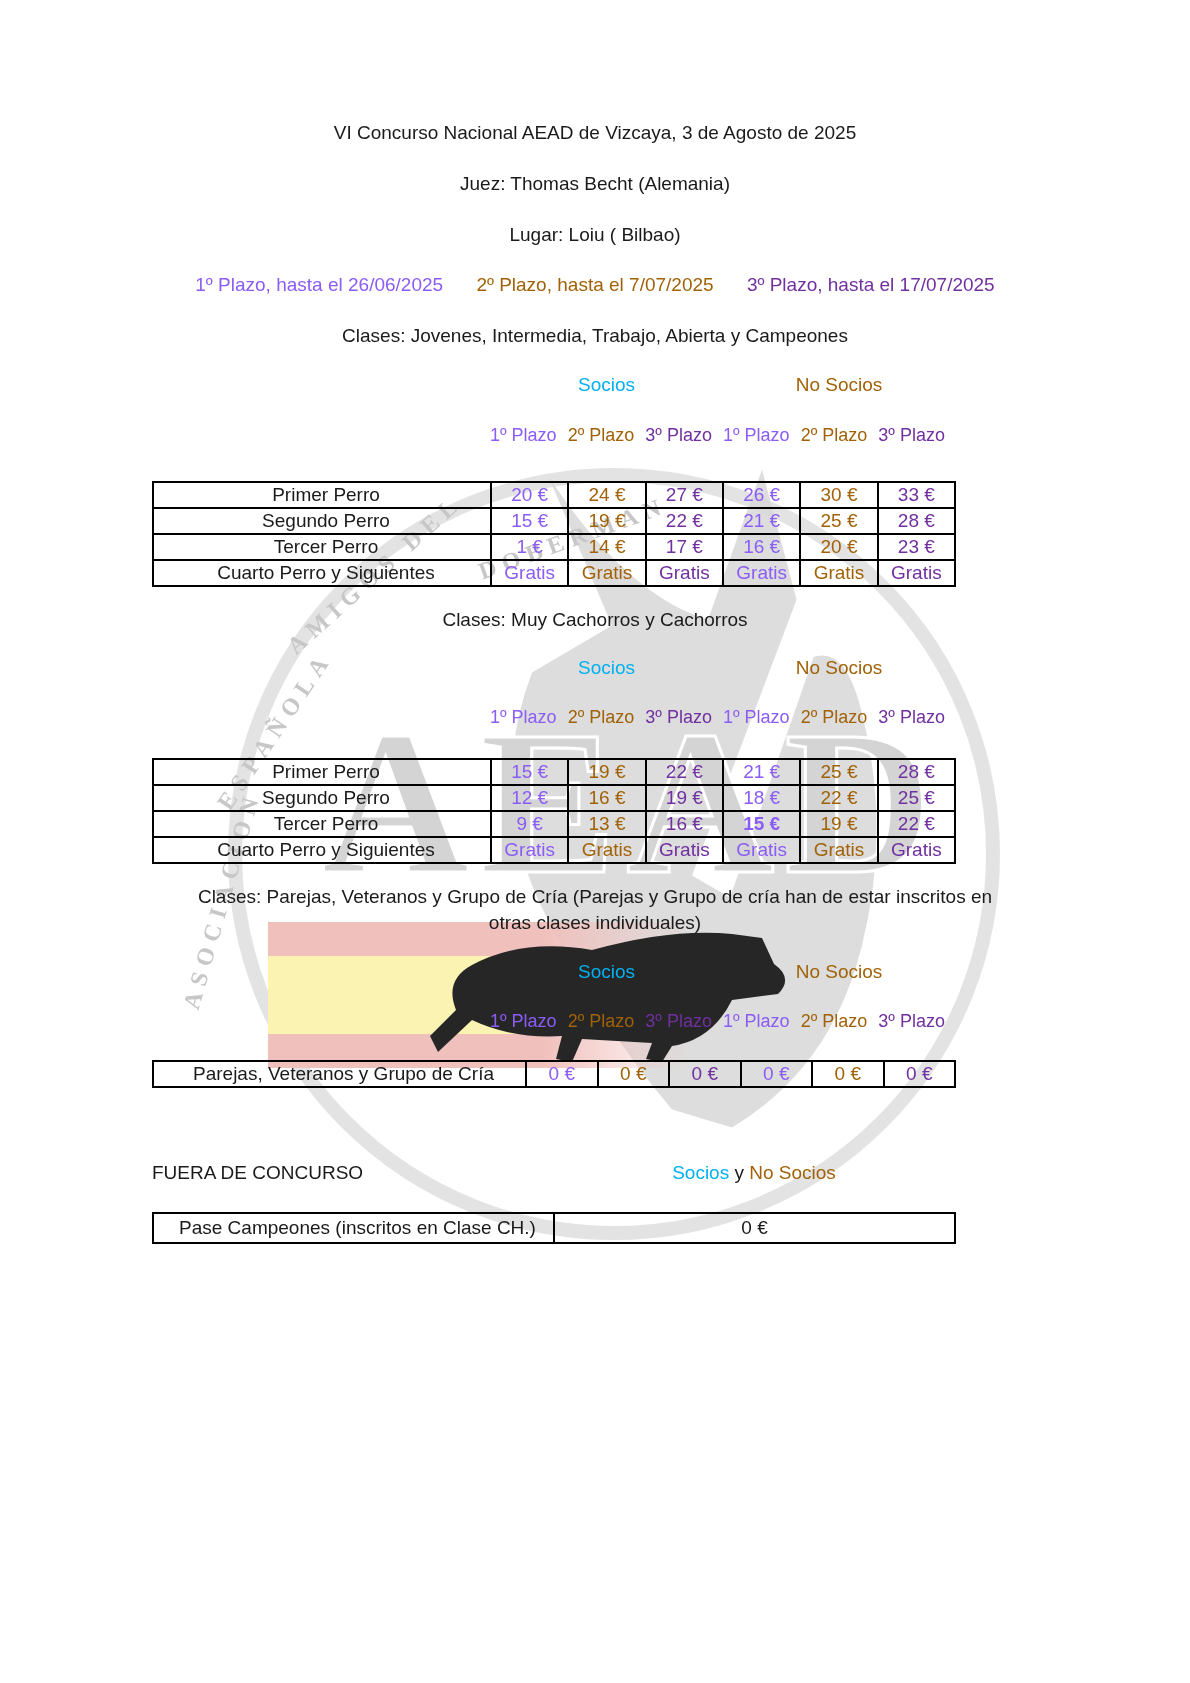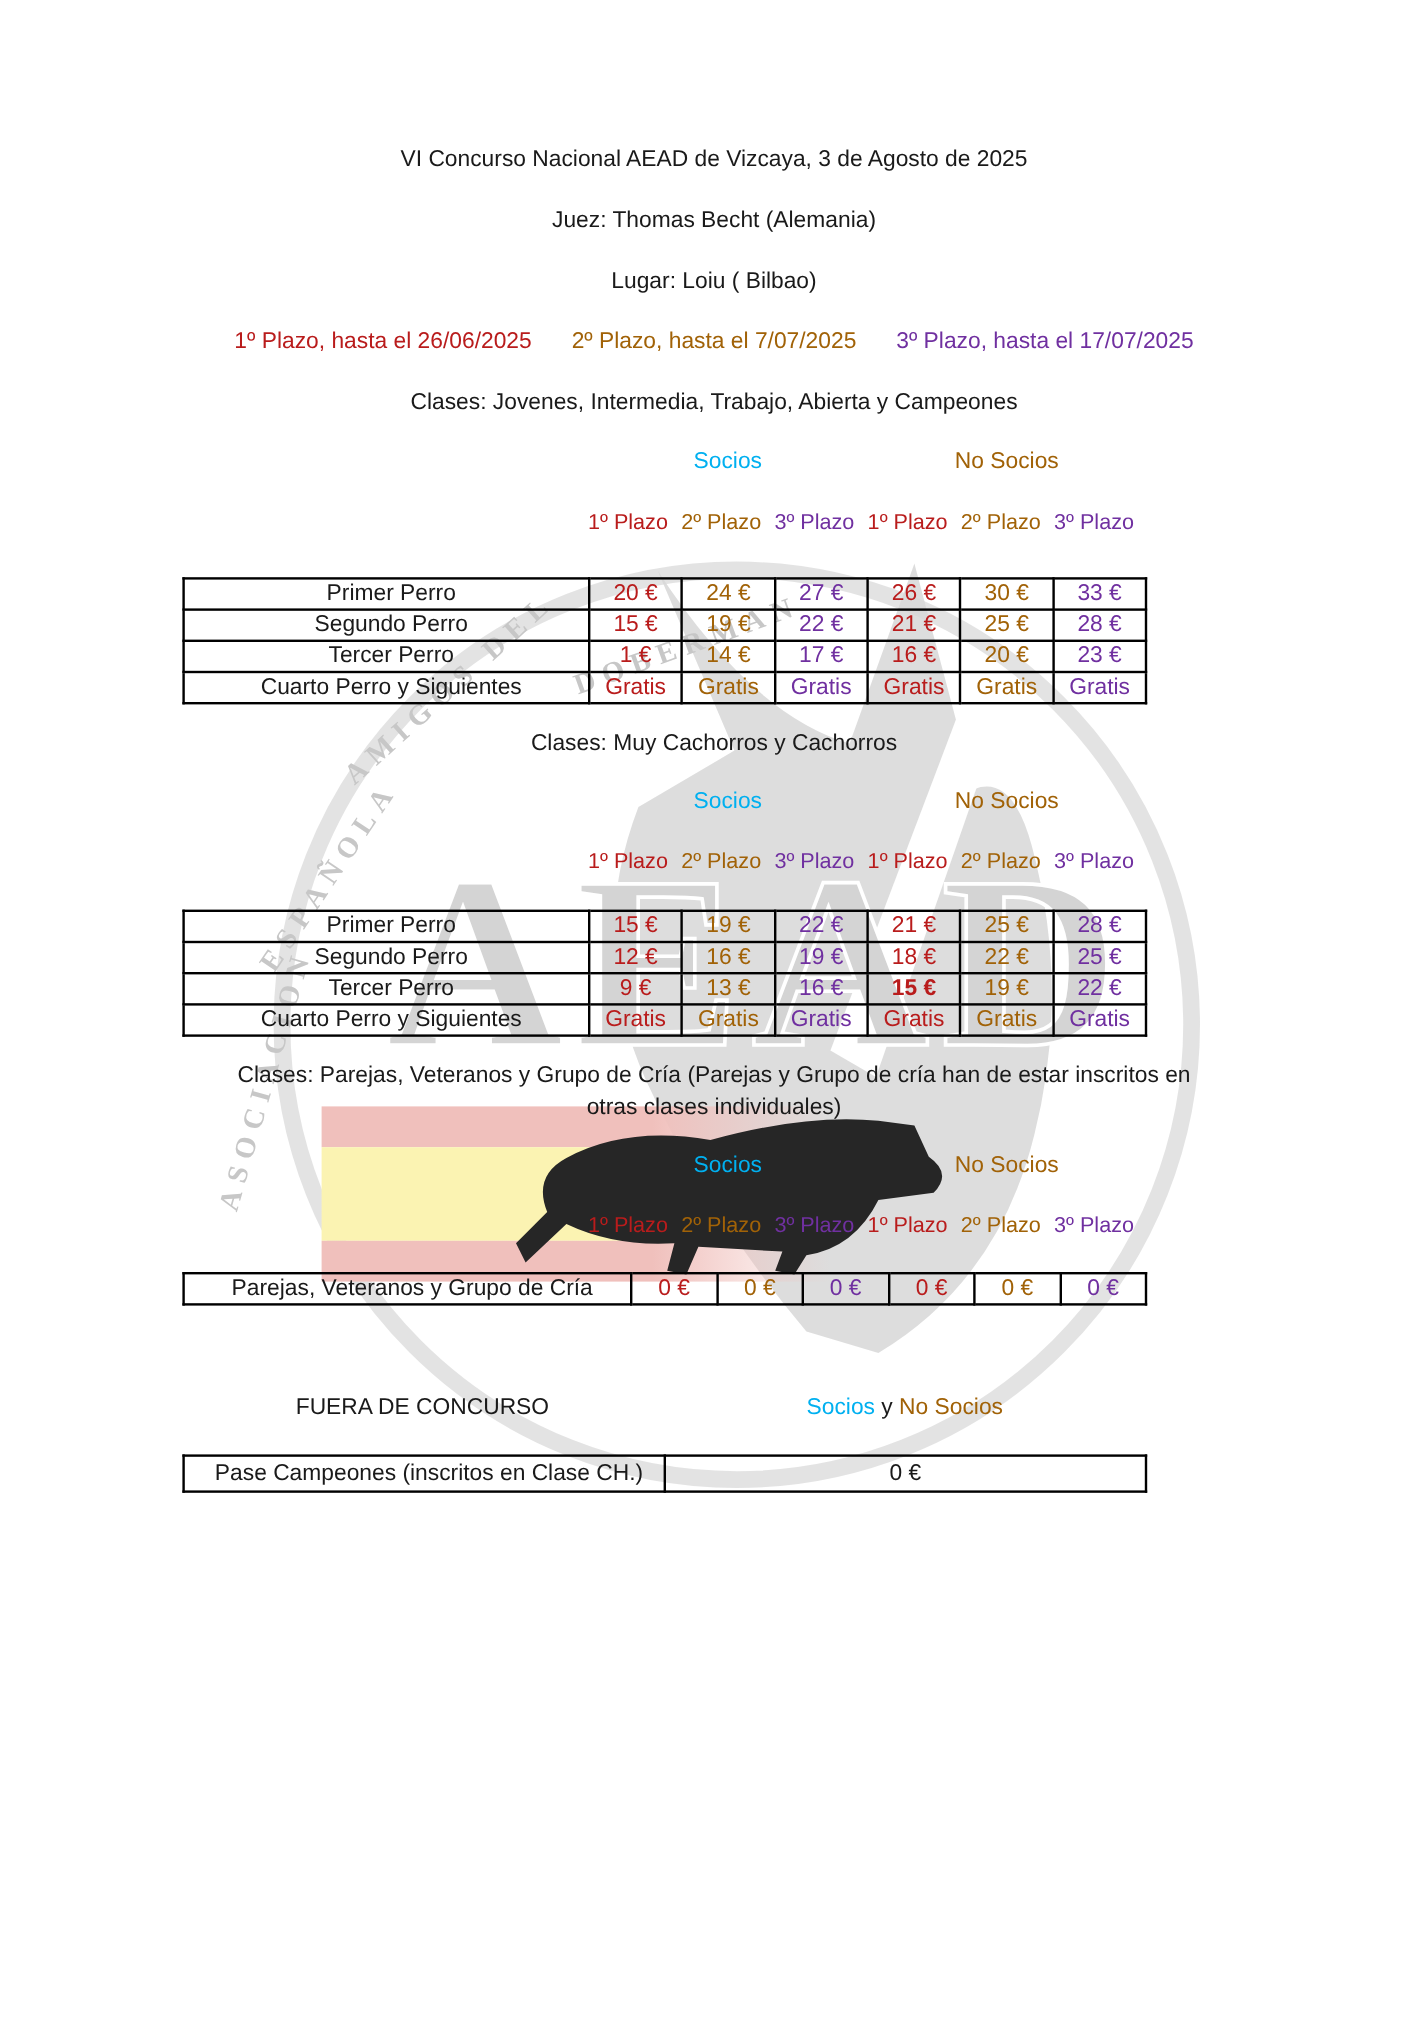--- a/index.html
+++ b/index.html
@@ -46,25 +46,25 @@
   .prow{position:absolute;left:490px;width:466px;display:flex;font-size:18px;}
   .prow span{flex:1;}
   table{
     position:absolute;left:152px;width:804px;
     border-collapse:collapse;table-layout:fixed;
     font-size:19px;
   }
   td{border:2px solid #000;height:24px;padding:0;background:transparent;}
   td.label{text-align:center;padding-left:8px;}
   td.val{text-align:center;}
-  .g{color:#b91c1c;} .r{color:#a16207;} .p{color:#7030A0;}
+  .g{color:#8b5cf6;} .r{color:#a16207;} .p{color:#7030A0;}
   .blue{color:#00B0F0;}
   .b{font-weight:bold;}
   .sec3t{left:185px;width:820px;}
-  .fuera-label{position:absolute;left:152px;width:400px;text-align:center;}
+  .fuera-label{position:absolute;left:152px;width:400px;text-align:left;}
   .fuera-memb{position:absolute;left:553px;width:402px;text-align:center;}
 </style>
 </head>
 <body>
 
 <div class="page">
 
   <div class="wm">
     <div class="wm-ring"></div>
     <svg class="wm-head" viewBox="0 0 500 660">

